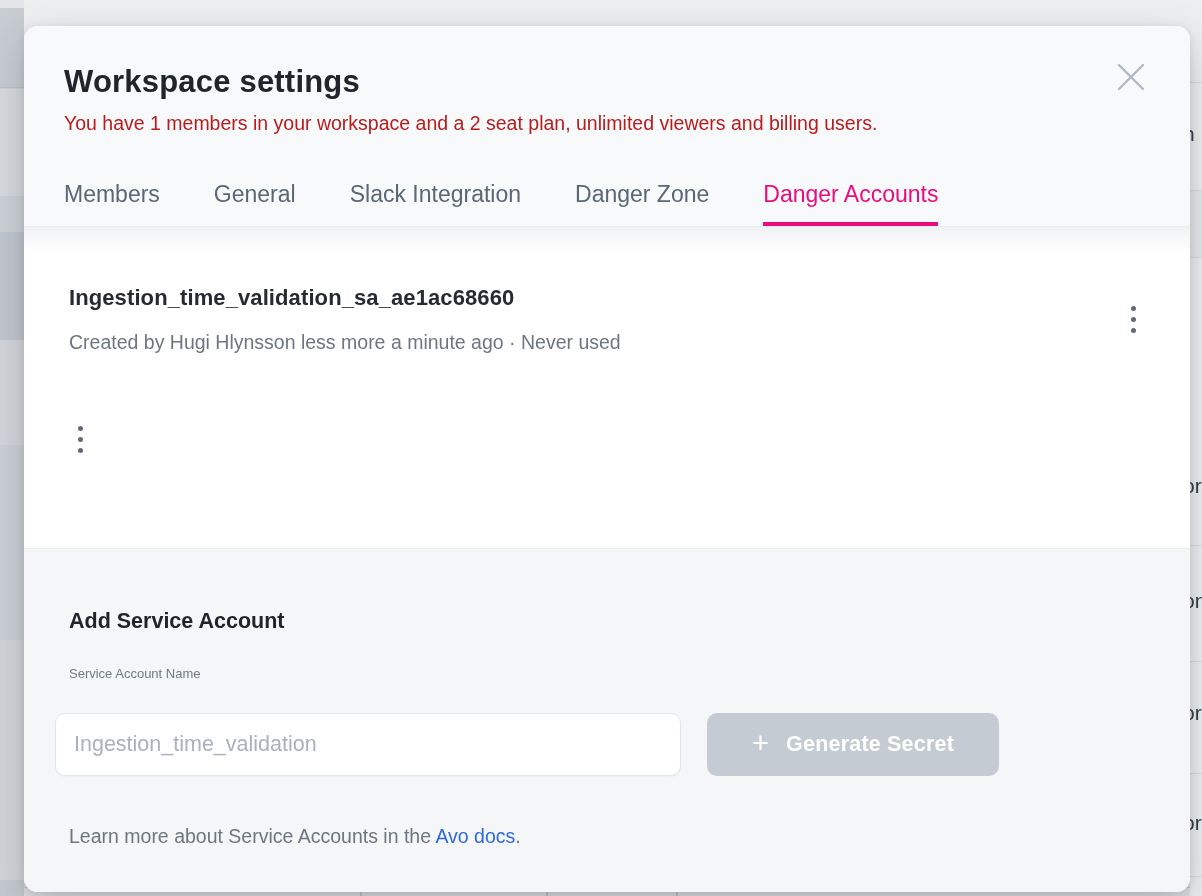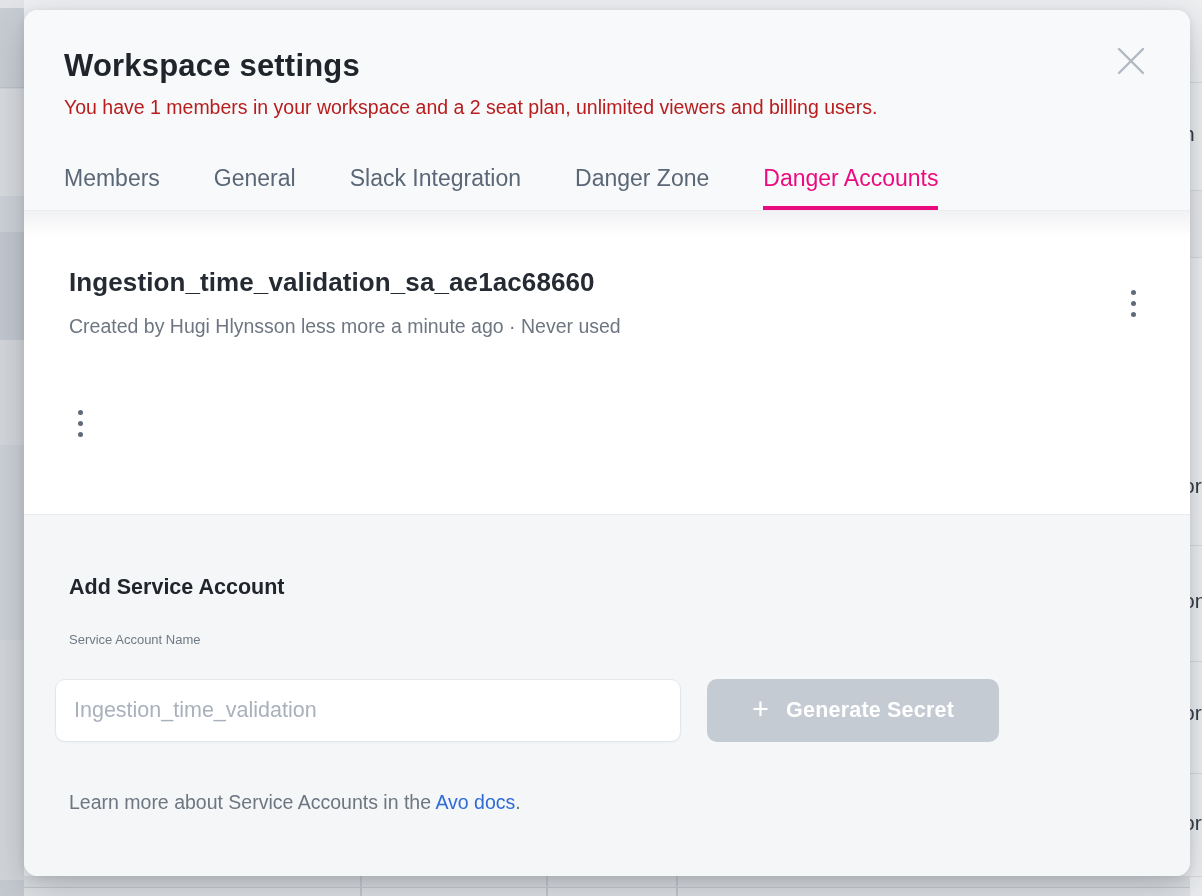--- a/index.html
+++ b/index.html
@@ -41,21 +41,21 @@
     position: absolute; left: 24px; top: 876px; width: 1166px; height: 20px;
     background: #dadde0;
   }
   .bg-bottom-strip .lower { position: absolute; left: 0; top: 11px; width: 1166px; height: 1px; background: #c5c9cd; }
   .bg-bottom-strip .lowest { position: absolute; left: 0; top: 12px; width: 1166px; height: 8px; background: #e1e3e6; }
   .bg-bottom-strip .vline { position: absolute; top: 0; width: 2px; height: 20px; background: #c6cacf; }
   .vline.v1 { left: 336px; } .vline.v2 { left: 522px; } .vline.v3 { left: 652px; }
 
   
   .modal {
-    position: absolute; left: 24px; top: 10px; width: 1166px; height: 866px;
+    position: absolute; left: 24px; top: 26px; width: 1166px; height: 866px;
     background: #ffffff; border-radius: 14px;
     box-shadow: 0 14px 40px rgba(30, 37, 48, 0.22), 0 2px 8px rgba(30,37,48,0.10);
     display: flex; flex-direction: column; overflow: hidden;
   }
 
   
   .modal-header {
     background: #f8f9fa;
     padding: 38px 46px 0 15px;
     position: relative;
@@ -83,36 +83,36 @@
 
   .header-fade {
     flex: none; height: 26px;
     background: linear-gradient(#f1f2f4, #ffffff);
   }
 
   
   .sa-list { flex: none; padding: 31px 44px 0 45px; background: #fff; }
   .sa-row { display: flex; align-items: center; justify-content: space-between; margin-bottom: 62px; }
   .sa-row-text { }
-  .sa-name { font-size: 26px; font-weight: 700; color: #262b33; line-height: 28px; letter-spacing: 0.1px; }
+  .sa-name { font-size: 22px; font-weight: 700; color: #262b33; line-height: 28px; letter-spacing: 0.1px; }
   .sa-meta { margin-top: 17px; font-size: 19.5px; color: #6d7681; line-height: 26px; }
   .kebab {
     width: 22px; height: 44px; display: flex; flex-direction: column;
     align-items: center; justify-content: center; gap: 6px; cursor: pointer;
     margin-right: 2px;
   }
   .kebab .dot { width: 5px; height: 5px; border-radius: 50%; background: #5f6a79; }
 
   
   .add-section {
     flex: 1 1 auto;
     background: #f4f6f7;
     border-top: 1px solid #e9ebed;
     padding: 58px 38px 0 31px;
-    margin-top: 7px;
+    margin-top: 25px;
   }
   .add-heading { font-size: 21.5px; font-weight: 700; color: #20252c; line-height: 28px; padding-left: 14px; }
   .add-label { margin-top: 26px; font-size: 13px; color: #707a85; line-height: 26px; padding-left: 14px; }
   .add-form { margin-top: 26px; display: flex; align-items: stretch; gap: 26px; height: 63px; }
   .sa-input {
     width: 626px; height: 63px; border: 1px solid #e3e6ea; border-radius: 10px;
     background: #ffffff; padding: 0 18px; font-size: 21.5px; color: #2a303a;
     font-family: "Liberation Sans", "DejaVu Sans", sans-serif;
     outline: none; box-shadow: 0 1px 2px rgba(40,48,60,0.04);
   }

